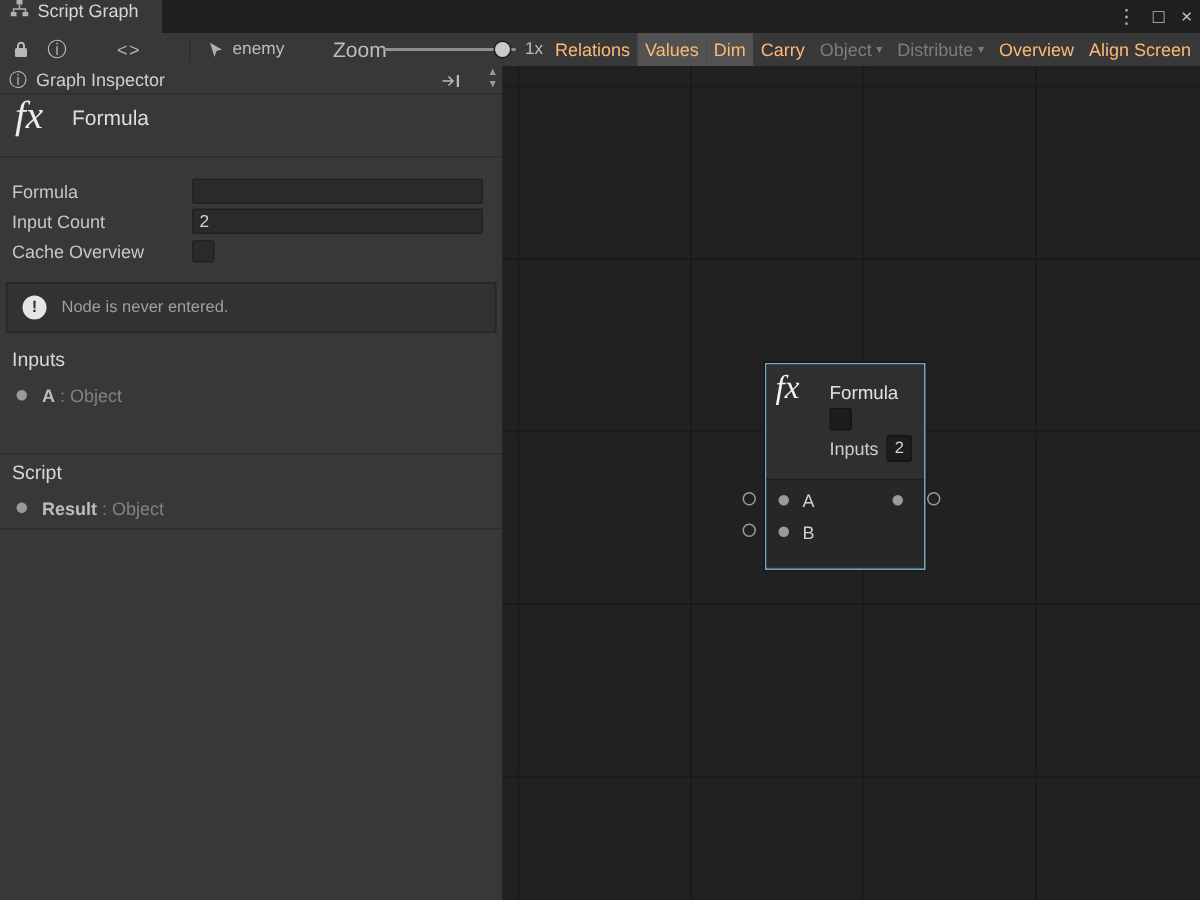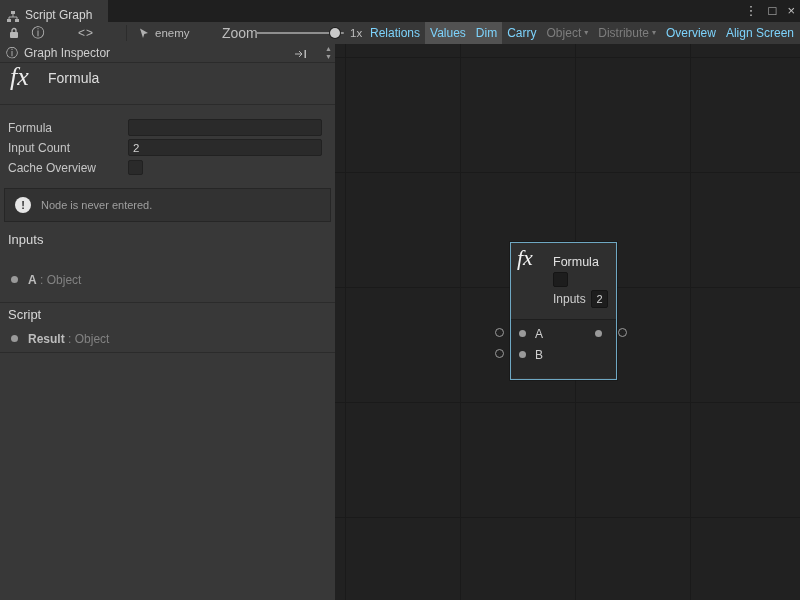--- a/index.html
+++ b/index.html
@@ -2,42 +2,42 @@
 <html><head>
 <meta charset="utf-8">
 <style>
   html,body{margin:0;padding:0}
   body{width:800px;height:600px;overflow:hidden;background:#282828;
        font-family:"Liberation Sans","DejaVu Sans",sans-serif;font-size:12px;color:#d2d2d2;}
   .app{position:relative;width:800px;height:600px;}
 
   
   .tabbar{position:absolute;left:0;top:0;width:800px;height:22px;background:#1f1f1f;}
-  .tab{position:absolute;left:0;top:0;height:22px;background:#383838;display:flex;align-items:flex-end;
+  .tab{position:absolute;left:0;top:0;height:22px;background:#383838;display:flex;align-items:flex-start;
        gap:6px;padding:0 16px 0 7px;color:#d6d6d6;}
   .tab .glyph{display:flex;align-items:center}
   .wincontrols{position:absolute;right:5px;top:0;height:22px;display:flex;align-items:center;gap:11px;color:#c2c2c2;}
   .wincontrols span{font-size:13px;line-height:22px;cursor:default}
 
   
   .toolbar{position:absolute;left:0;top:22px;width:800px;height:22px;background:#383838;border-bottom:1px solid #292929;}
   .tbi{position:absolute;top:0;height:22px;display:flex;align-items:center;justify-content:center;color:#bdbdbd;}
   .tb-lock{left:4px;width:20px}
   .tb-info{left:28px;width:20px;font-size:13px}
   .tb-code{left:74px;width:24px;letter-spacing:1px;color:#b5b5b5}
   .tb-sep{position:absolute;left:126px;top:3px;width:1px;height:16px;background:#2c2c2c}
   .tb-pointer{left:136px;width:16px}
   .graphname{position:absolute;left:155px;top:0;height:22px;line-height:22px;color:#bdbdbd;font-size:11.5px}
   .zoomlabel{position:absolute;left:222px;top:0;height:22px;line-height:22px;color:#bdbdbd;font-size:14px}
   .slider{position:absolute;left:256px;top:0;width:88px;height:22px;cursor:pointer}
   .slider .track{position:absolute;left:0;top:10px;width:88px;height:2px;background:#8f8f8f;border-radius:1px}
   .slider .handle{position:absolute;left:74px;top:6px;width:10px;height:10px;border-radius:50%;background:#c9c9c9;box-shadow:0 0 0 1px #1f1f1f}
   .zoomval{position:absolute;left:350px;top:0;height:22px;line-height:22px;color:#bdbdbd;font-size:11.5px}
   .tbbuttons{position:absolute;right:1px;top:0;height:22px;display:flex;}
-  .tbbtn{border:none;background:transparent;color:#7dd3fc;font:12px "Liberation Sans","DejaVu Sans",sans-serif;
+  .tbbtn{border:none;background:transparent;color:#fdba74;font:12px "Liberation Sans","DejaVu Sans",sans-serif;
          height:22px;line-height:22px;padding:0 5px;cursor:pointer;display:flex;align-items:center;gap:3px;}
   .tbbtn.active{background:#525252}
   .tbbtn.disabled{color:#7d7d7d}
   .tbbtn .dd{font-size:8px;color:inherit}
 
   
   .inspector{position:absolute;left:0;top:44px;width:335px;height:556px;background:#383838;border-right:1px solid #1f1f1f;}
   .insp-header{position:absolute;left:0;top:0;width:335px;height:19px;border-bottom:1px solid #2b2b2b;
                display:flex;align-items:center;gap:6px;padding:0 6px;box-sizing:border-box;color:#cfcfcf;}
   .insp-header .info{font-size:12px;color:#bdbdbd}
@@ -187,21 +187,21 @@
     <span class="fldlabel" style="top:116px">Cache Overview</span>
     <span class="chk" style="top:116px"></span>
 
     <div class="warnbox">
       <span class="warnicon">!</span>
       <span class="warntext">Node is never entered.</span>
     </div>
 
     <span class="secheader" style="top:188px">Inputs</span>
 
-    <div class="portrow" style="top:228px">
+    <div class="portrow" style="top:212px">
       <span class="pdot-i"></span>
       <span class="pname"><b>A</b>&nbsp;<span class="ptype">:</span>&nbsp;<span class="ptype">Object</span></span>
     </div>
 
     <div class="divider" style="top:258px"></div>
     <span class="secheader" style="top:263px">Script</span>
 
     <div class="portrow" style="top:287px">
       <span class="pdot-i"></span>
       <span class="pname"><b>Result</b>&nbsp;<span class="ptype">:</span>&nbsp;<span class="ptype">Object</span></span>

